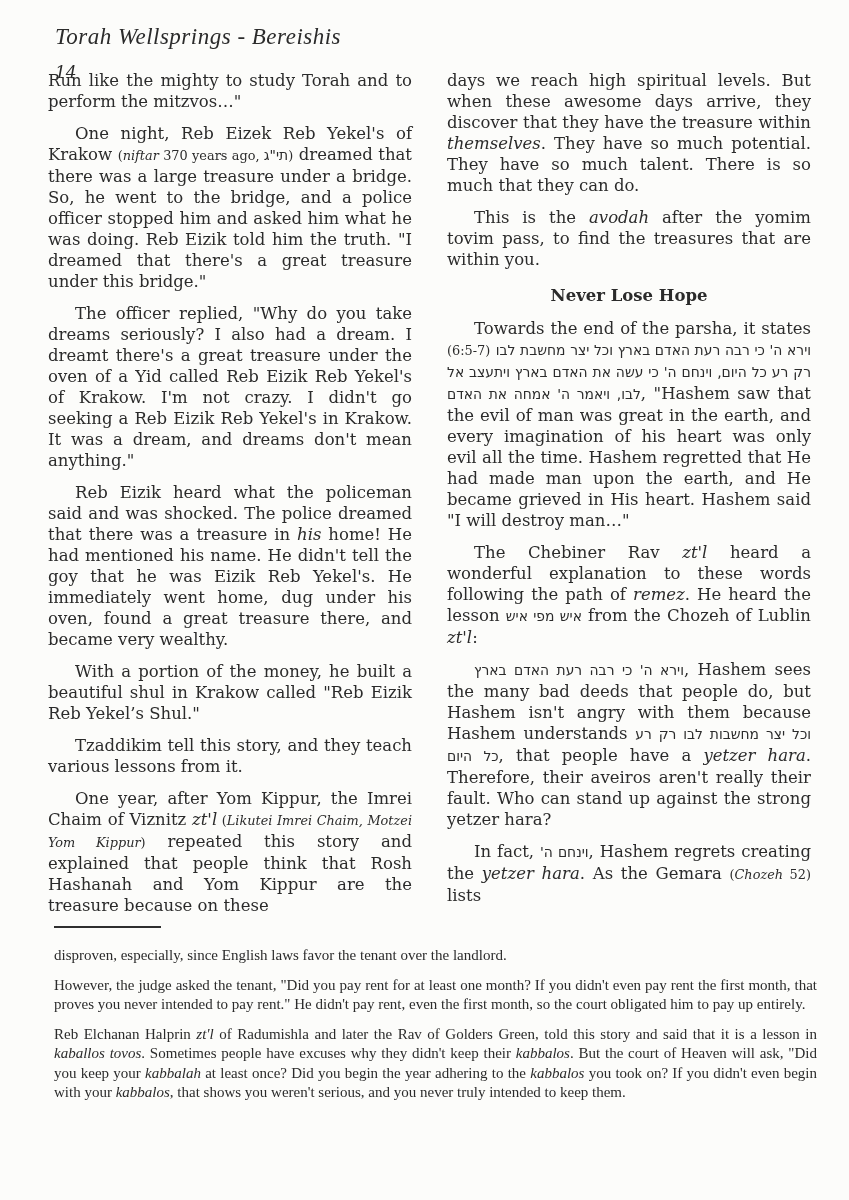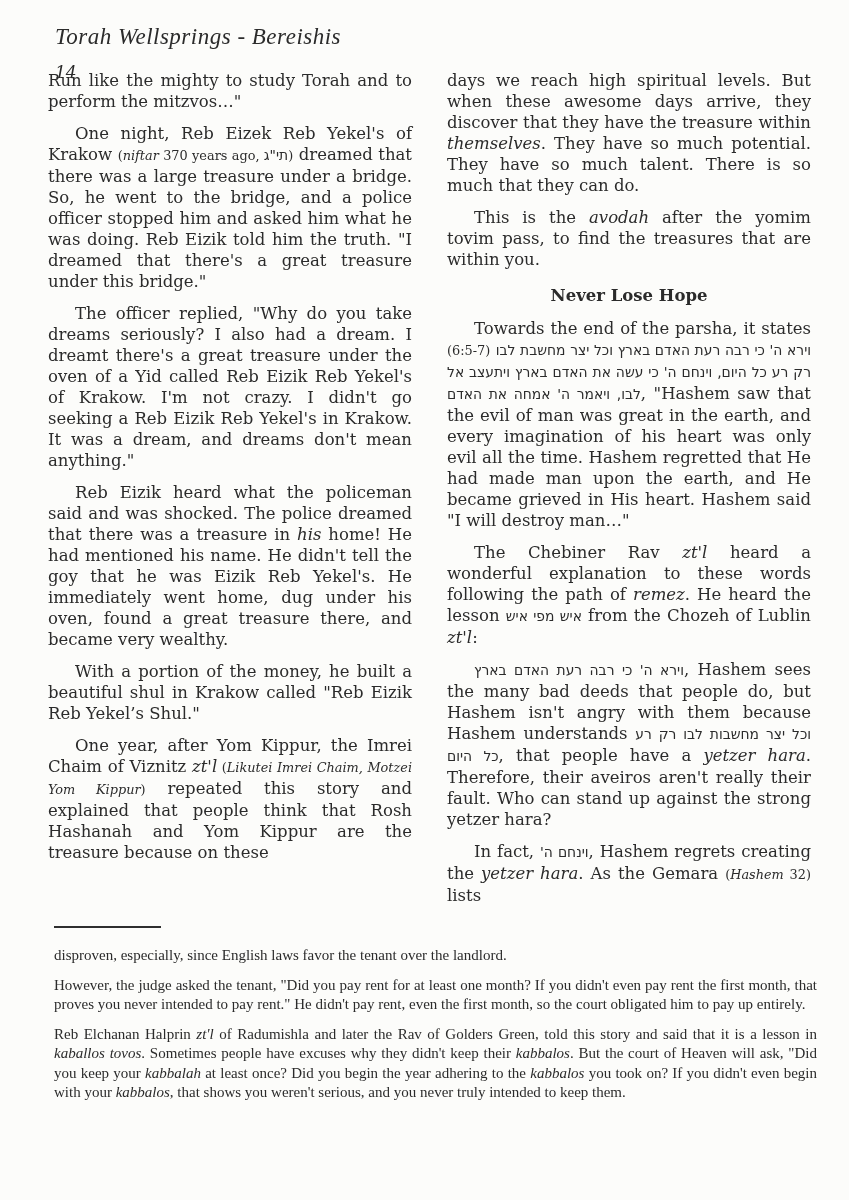--- a/index.html
+++ b/index.html
@@ -63,30 +63,31 @@
     <div class="header-title">Torah Wellsprings - Bereishis</div>
   </div>
 
   <div class="columns">
     <div class="column">
         <p class="para noindent"><span>Run like the mighty to study Torah and to perform the mitzvos…"</span></p>
         <p class="para"><span>One night, Reb Eizek Reb Yekel's of Krakow </span><span class="cit">(</span><span class="it cit">niftar</span><span class="cit"> 370 years ago, </span><span class="cit he" dir="rtl">תי"ג</span><span class="cit">)</span><span> dreamed that there was a large treasure under a bridge. So, he went to the bridge, and a police officer stopped him and asked him what he was doing. Reb Eizik told him the truth. "I dreamed that there's a great treasure under this bridge."</span></p>
         <p class="para"><span>The officer replied, "Why do you take dreams seriously? I also had a dream. I dreamt there's a great treasure under the oven of a Yid called Reb Eizik Reb Yekel's of Krakow. I'm not crazy. I didn't go seeking a Reb Eizik Reb Yekel's in Krakow. It was a dream, and dreams don't mean anything."</span></p>
         <p class="para"><span>Reb Eizik heard what the policeman said and was shocked. The police dreamed that there was a treasure in </span><span class="it">his</span><span> home! He had mentioned his name. He didn't tell the goy that he was Eizik Reb Yekel's. He immediately went home, dug under his oven, found a great treasure there, and became very wealthy.</span></p>
         <p class="para"><span>With a portion of the money, he built a beautiful shul in Krakow called "Reb Eizik Reb Yekel’s Shul."</span></p>
+        <p class="para"><span>Tzaddikim tell this story, and they teach various lessons from it.</span></p>
         <p class="para"><span>One year, after Yom Kippur, the Imrei Chaim of Viznitz </span><span class="it">zt'l</span><span class="cit"> </span><span class="cit">(</span><span class="it cit">Likutei Imrei Chaim, Motzei Yom Kippur</span><span class="cit">)</span><span> repeated this story and explained that people think that Rosh Hashanah and Yom Kippur are the treasure because on these</span></p>
       </div>
     <div class="column">
         <p class="para noindent"><span>days we reach high spiritual levels. But when these awesome days arrive, they discover that they have the treasure within </span><span class="it">themselves</span><span>. They have so much potential. They have so much talent. There is so much that they can do.</span></p>
         <p class="para"><span>This is the </span><span class="it">avodah</span><span> after the yomim tovim pass, to find the treasures that are within you.</span></p>
         <h2 class="section-heading">Never Lose Hope</h2>
         <p class="para"><span>Towards the end of the parsha, it states </span><span class="cit">(6:5-7)</span><span> </span><span class="he" dir="rtl">וירא ה' כי רבה רעת האדם בארץ וכל יצר מחשבת לבו רק רע כל היום, וינחם ה' כי עשה את האדם בארץ ויתעצב אל לבו, ויאמר ה' אמחה את האדם</span><span>, "Hashem saw that the evil of man was great in the earth, and every imagination of his heart was only evil all the time. Hashem regretted that He had made man upon the earth, and He became grieved in His heart. Hashem said "I will destroy man…"</span></p>
         <p class="para"><span>The Chebiner Rav </span><span class="it">zt'l</span><span> heard a wonderful explanation to these words following the path of </span><span class="it">remez</span><span>. He heard the lesson </span><span class="he" dir="rtl">איש מפי איש</span><span> from the Chozeh of Lublin </span><span class="it">zt'l</span><span>:</span></p>
         <p class="para"><span class="he" dir="rtl">וירא ה' כי רבה רעת האדם בארץ</span><span>, Hashem sees the many bad deeds that people do, but Hashem isn't angry with them because Hashem understands </span><span class="he" dir="rtl">וכל יצר מחשבות לבו רק רע כל היום</span><span>, that people have a </span><span class="it">yetzer hara</span><span>. Therefore, their aveiros aren't really their fault. Who can stand up against the strong yetzer hara?</span></p>
-        <p class="para"><span>In fact, </span><span class="he" dir="rtl">וינחם ה'</span><span>, Hashem regrets creating the </span><span class="it">yetzer hara</span><span>. As the Gemara </span><span class="cit">(</span><span class="it cit">Hashem</span><span class="cit"> 32)</span><span> lists</span></p>
+        <p class="para"><span>In fact, </span><span class="he" dir="rtl">וינחם ה'</span><span>, Hashem regrets creating the </span><span class="it">yetzer hara</span><span>. As the Gemara </span><span class="cit">(</span><span class="it cit">Chozeh</span><span class="cit"> 52)</span><span> lists</span></p>
       </div>
   </div>
 
   <div class="footnotes">
     <hr class="fn-rule">
   <p class="fn-para"><span>disproven, especially, since English laws favor the tenant over the landlord.</span></p>
       <p class="fn-para"><span>However, the judge asked the tenant, "Did you pay rent for at least one month? If you didn't even pay rent the first month, that proves you never intended to pay rent." He didn't pay rent, even the first month, so the court obligated him to pay up entirely.</span></p>
       <p class="fn-para"><span>Reb Elchanan Halprin </span><span class="it">zt'l</span><span> of Radumishla and later the Rav of Golders Green, told this story and said that it is a lesson in </span><span class="it">kaballos tovos</span><span>. Sometimes people have excuses why they didn't keep their </span><span class="it">kabbalos</span><span>. But the court of Heaven will ask, "Did you keep your </span><span class="it">kabbalah</span><span> at least once? Did you begin the year adhering to the </span><span class="it">kabbalos</span><span> you took on? If you didn't even begin with your </span><span class="it">kabbalos</span><span>, that shows you weren't serious, and you never truly intended to keep them.</span></p>
     </div>
 

